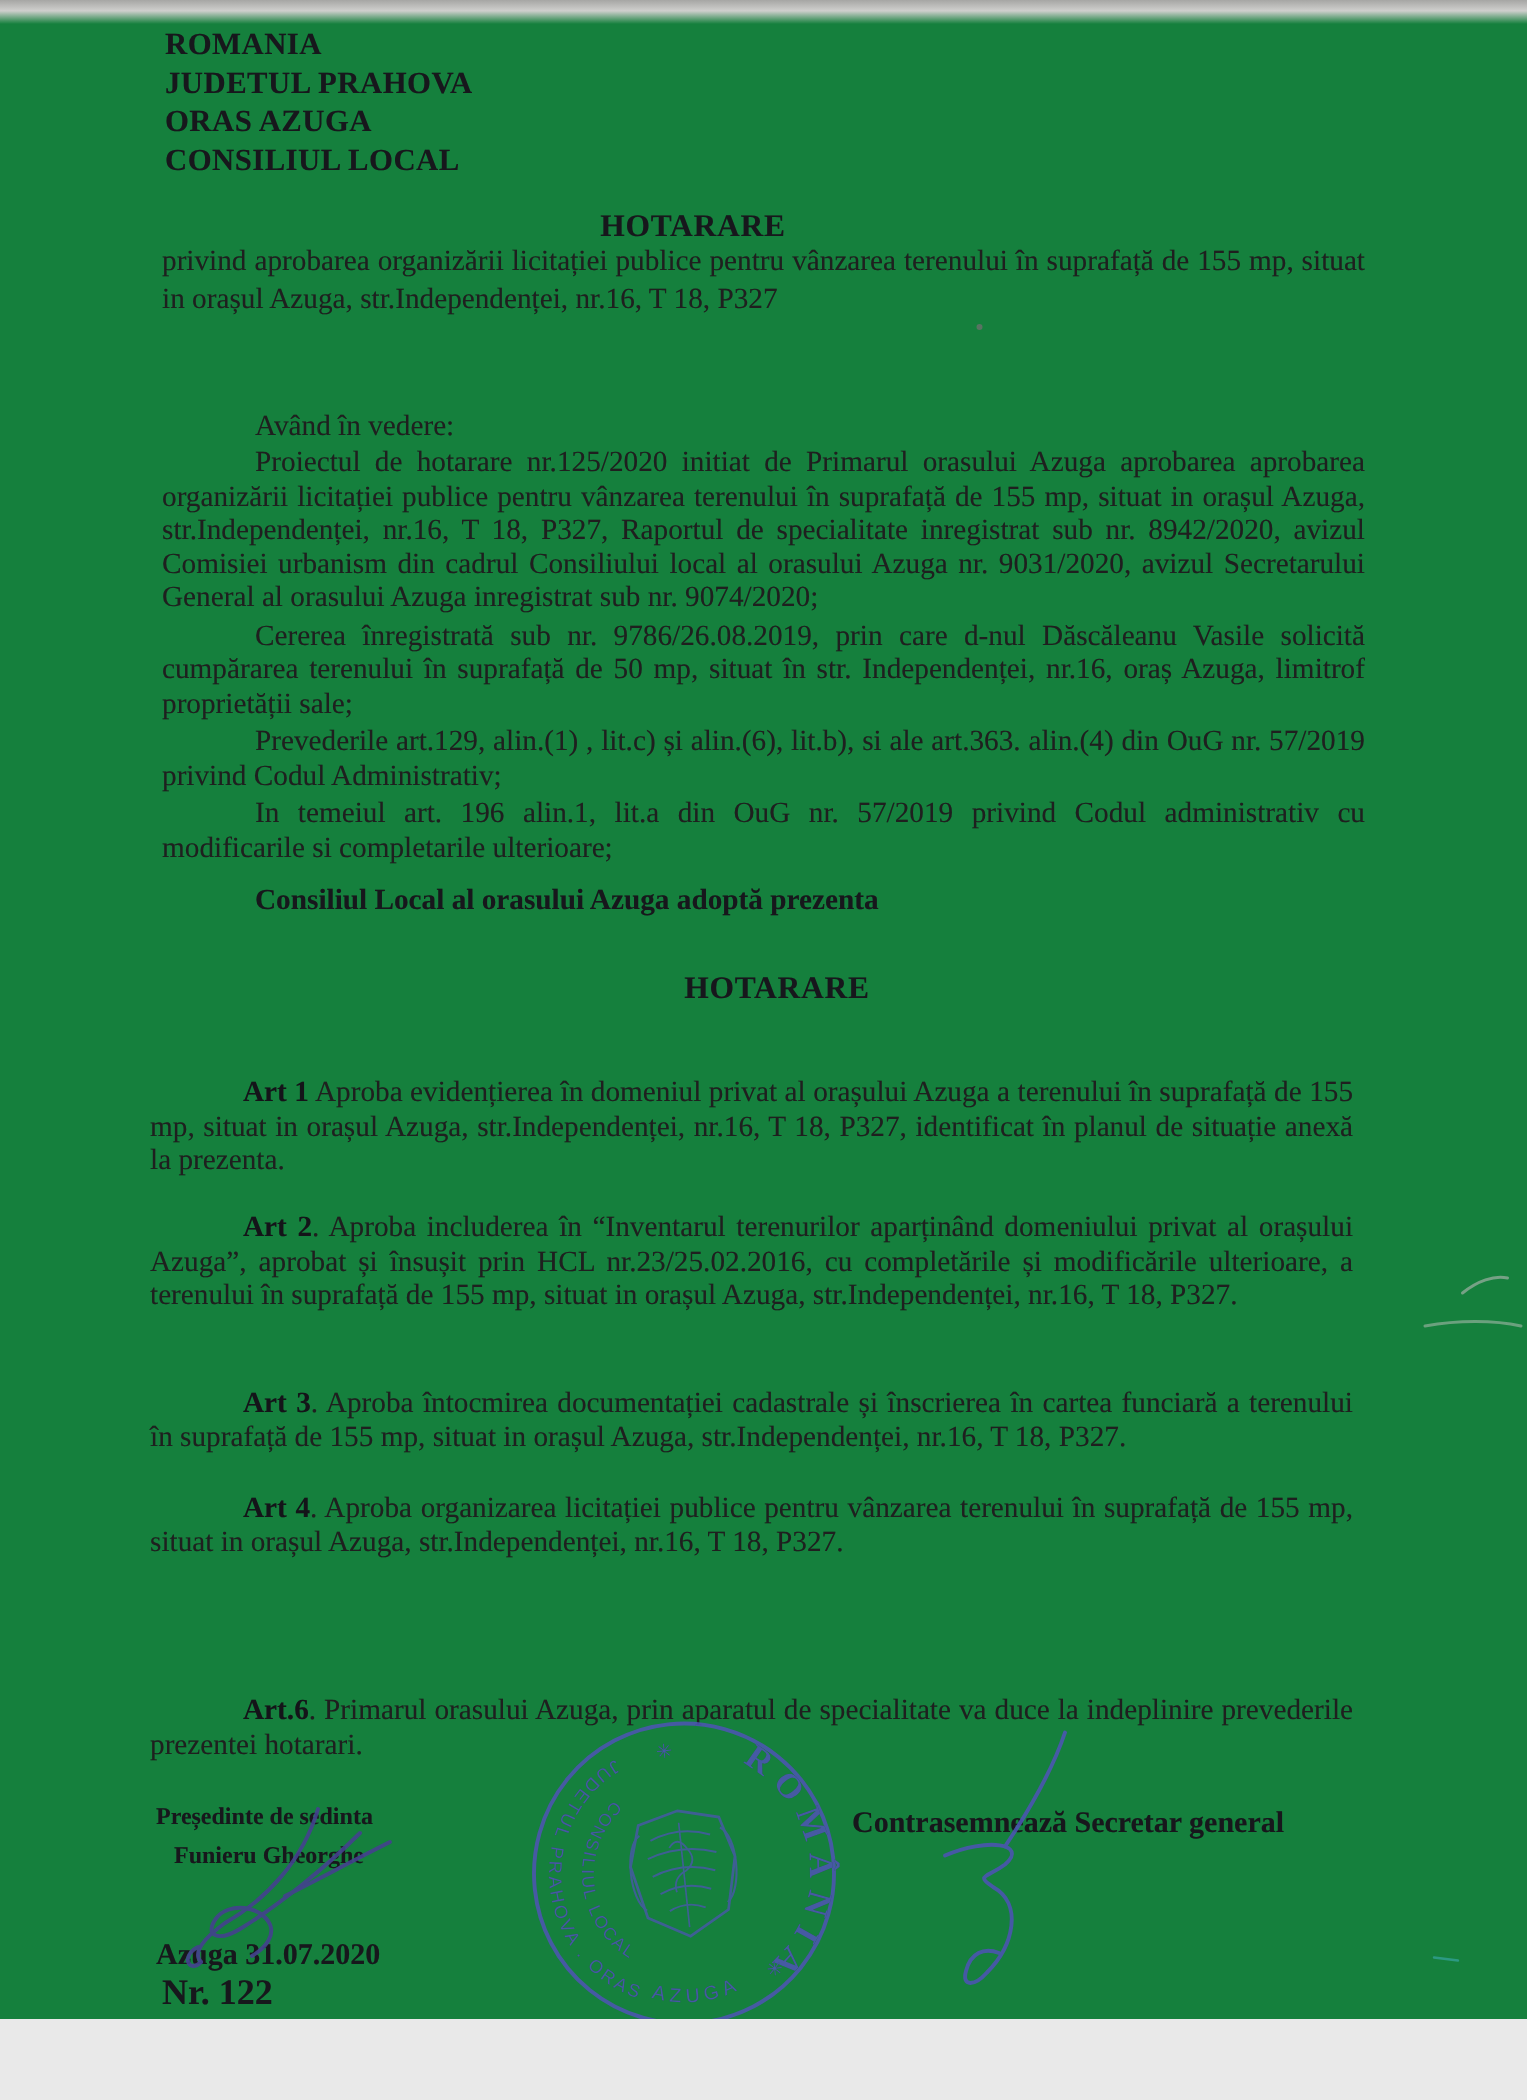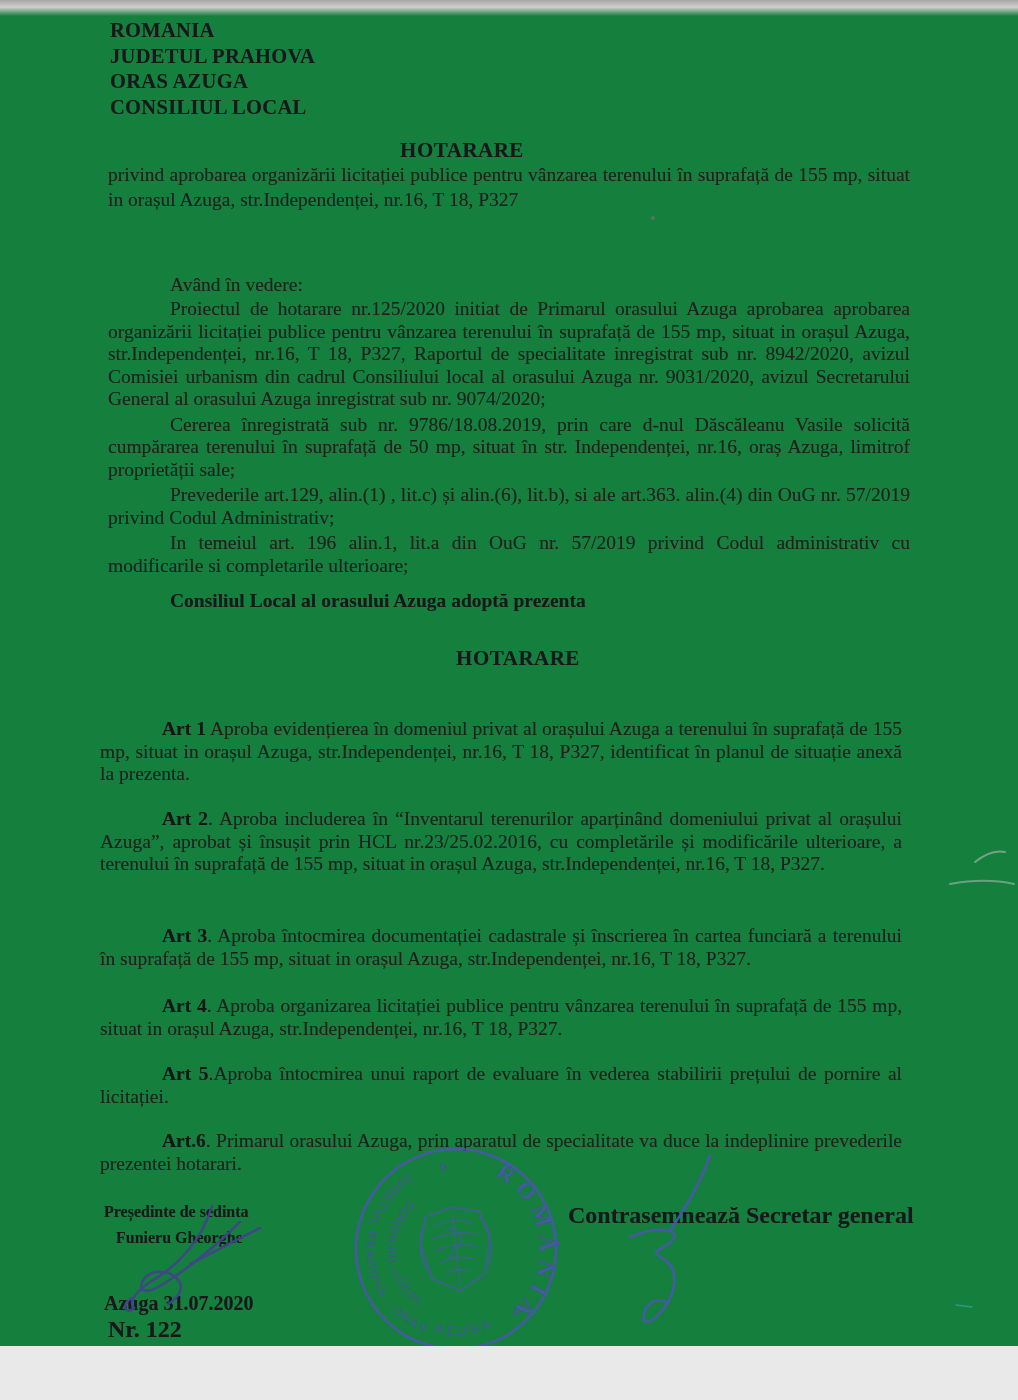--- a/index.html
+++ b/index.html
@@ -21,21 +21,21 @@
   .preamble-heading{top:274px;left:170px;}
   .recitals{top:298px;left:108px;width:802px;}
   .recitals p{margin-bottom:3px;}
   .adoption{top:590px;left:170px;font-weight:bold;color:#17171c;font-family:Liberation Serif, serif;}
   .title-2{top:647px;left:118px;width:800px;text-align:center;font-weight:bold;font-size:21px;letter-spacing:.5px;color:#17171c;}
   .art{left:100px;width:802px;}
   .art b{color:#141419;}
   .a1{top:718px;} .a2{top:808px;} .a3{top:925px;} .a4{top:995px;} .a5{top:1063px;} .a6{top:1130px;}
   .president{top:1199px;left:104px;font-weight:bold;font-size:16px;line-height:26px;color:#17171c;}
   .president .name{padding-left:12px;}
-  .countersign{top:1202px;left:568px;font-weight:bold;font-size:24px;line-height:26px;color:#17171c;}
+  .countersign{top:1202px;left:568px;font-weight:bold;font-size:20px;line-height:26px;color:#17171c;}
   .countersign .name{padding-left:88px;}
   .place-date{top:1292px;left:104px;font-weight:bold;font-size:20px;color:#17171c;}
   .doc-number{top:1318px;left:108px;font-weight:bold;font-size:24px;color:#17171c;}
   .scan-top{top:0;left:0;width:1018px;height:16px;
     background:linear-gradient(180deg,#a6a6a4 0%,#cfcfcd 45%,rgba(252,252,250,0) 100%);}
   .speck-dot{top:216px;left:651px;width:4px;height:4px;border-radius:50%;background:#6f6f6f;opacity:.75;}
   .svg-layer{position:absolute;top:0;left:0;}
 </style>
 </head>
 <body>
@@ -52,42 +52,39 @@
   </div>
 
   <div class="block title-1">HOTARARE</div>
   <div class="block subtitle just">privind  aprobarea organizării licitației publice pentru vânzarea  terenului în suprafață de 155 mp, situat in orașul Azuga, str.Independenței, nr.16, T 18, P327</div>
   <div class="block speck-dot"></div>
 
   <div class="block preamble-heading">Având în vedere:</div>
 
   <div class="block recitals">
     <p class="just ind">Proiectul de hotarare nr.125/2020 initiat de Primarul orasului Azuga aprobarea aprobarea organizării licitației publice pentru vânzarea  terenului în suprafață de 155 mp, situat in orașul Azuga, str.Independenței, nr.16, T 18, P327, Raportul de specialitate inregistrat sub nr. 8942/2020, avizul Comisiei urbanism din cadrul Consiliului local al orasului Azuga nr. 9031/2020, avizul Secretarului General al orasului Azuga inregistrat sub nr. 9074/2020;</p>
-    <p class="just ind">Cererea înregistrată sub nr. 9786/18.08.2019, prin care  d-nul Dăscăleanu Vasile solicită cumpărarea terenului în suprafață de 50 mp, situat în  str. Independenței, nr.16, oraș Azuga, limitrof proprietății sale;</p>
+    <p class="just ind">Cererea înregistrată sub nr. 9786/26.08.2019, prin care  d-nul Dăscăleanu Vasile solicită cumpărarea terenului în suprafață de 50 mp, situat în  str. Independenței, nr.16, oraș Azuga, limitrof proprietății sale;</p>
     <p class="just ind">Prevederile art.129, alin.(1) , lit.c) și alin.(6), lit.b),  si ale art.363. alin.(4) din OuG nr. 57/2019 privind Codul Administrativ;</p>
     <p class="just ind">In temeiul art. 196 alin.1, lit.a din OuG nr. 57/2019 privind Codul administrativ cu modificarile si completarile ulterioare;</p>
   </div>
 
   <div class="block adoption">Consiliul Local al orasului Azuga adoptă prezenta</div>
   <div class="block title-2">HOTARARE</div>
 
   <div class="block art a1 just ind">
     <b>Art 1</b><span> Aproba  evidențierea în domeniul privat al orașului Azuga a terenului în suprafață de 155 mp, situat in orașul Azuga, str.Independenței, nr.16, T 18, P327, identificat în planul de situație anexă la prezenta.</span>
   </div>
   <div class="block art a2 just ind">
     <b>Art 2</b><span>. Aproba includerea în “Inventarul terenurilor aparținând domeniului privat al orașului Azuga”, aprobat și însușit prin HCL nr.23/25.02.2016, cu completările și modificările ulterioare, a terenului în suprafață de 155  mp,  situat in orașul Azuga, str.Independenței, nr.16, T 18, P327.</span>
   </div>
   <div class="block art a3 just ind">
     <b>Art 3</b><span>. Aproba întocmirea documentației cadastrale și înscrierea în cartea funciară a terenului în suprafață de 155 mp, situat in orașul Azuga, str.Independenței, nr.16, T 18, P327.</span>
   </div>
   <div class="block art a4 just ind">
     <b>Art 4</b><span>. Aproba organizarea licitației publice pentru vânzarea  terenului în suprafață de 155 mp, situat in orașul Azuga, str.Independenței, nr.16, T 18, P327.</span>
-  </div>
-  <div class="block art a5 just ind">
-    <b>Art 5</b><span>.Aproba întocmirea unui raport de evaluare în vederea stabilirii prețului de pornire al licitației.</span>
   </div>
   <div class="block art a6 just ind">
     <b>Art.6</b><span>. Primarul orasului Azuga, prin aparatul de specialitate va duce la indeplinire prevederile prezentei hotarari.</span>
   </div>
 
   <div class="block president">
     <div>Președinte de sedinta</div>
     <div class="name">Funieru Gheorghe</div>
   </div>
 

